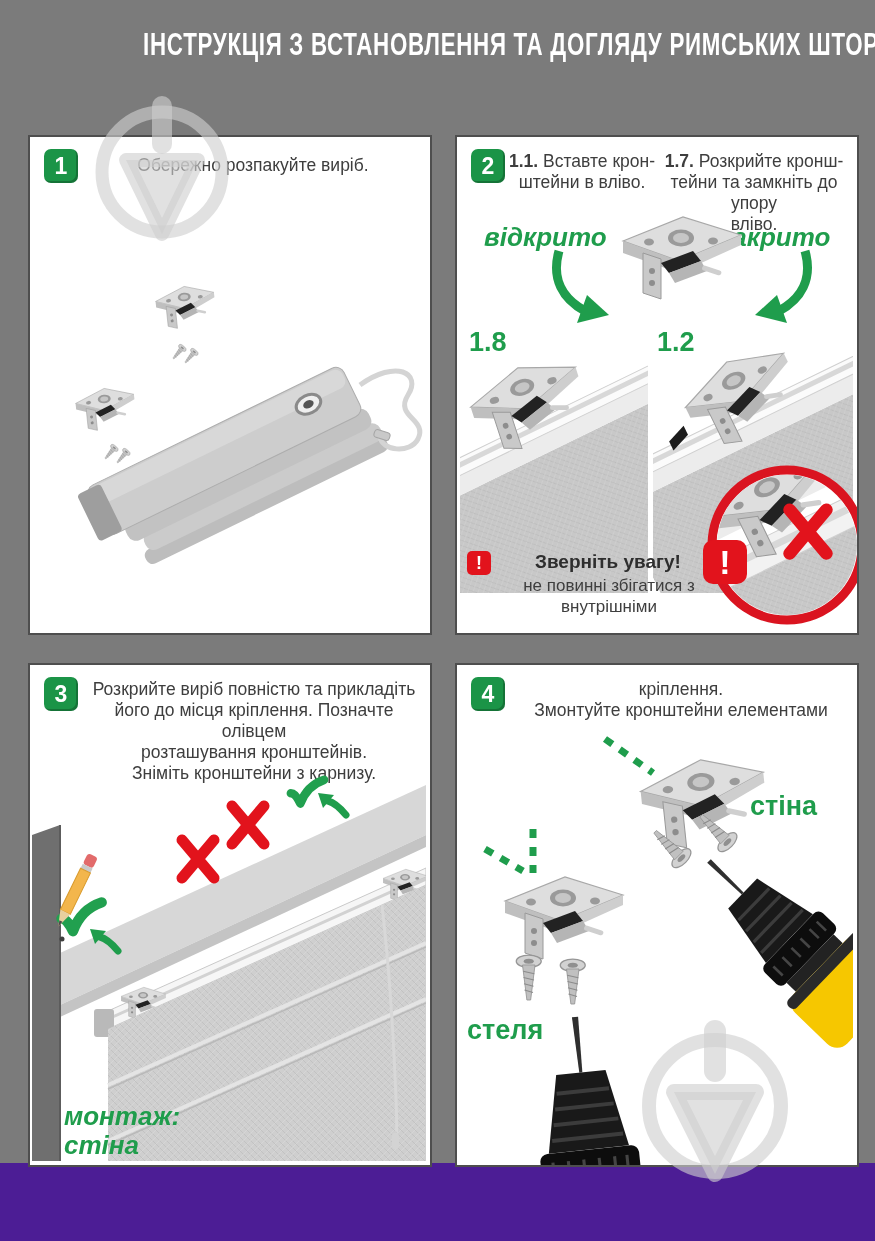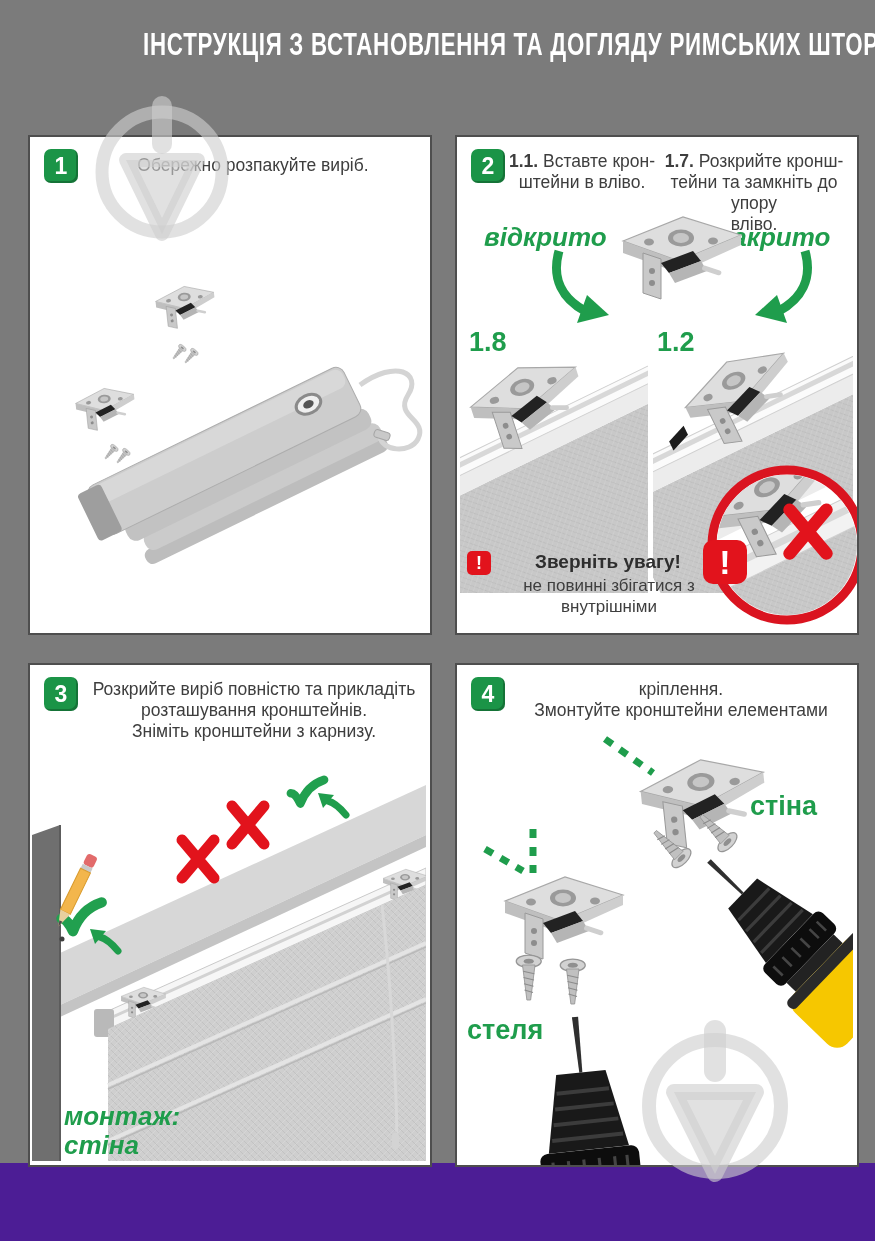--- a/index.html
+++ b/index.html
@@ -223,20 +223,21 @@
     <div class="t warn-text" style="left:37px;top:438px;width:230px">
       <div>не повинні збігатися з внутрішніми</div>
 
     </div>
   </div>
 
   <div class="panel" id="panel3">
     <div class="badge">3</div>
     <div class="t step-text" style="left:54px;top:14px;width:340px">
       <div>Розкрийте виріб повністю та прикладіть</div>
+      <div>його до місця кріплення. Позначте олівцем</div>
       <div>розташування кронштейнів.</div>
       <div>Зніміть кронштейни з карнизу.</div>
     </div>
     <svg class="ill" style="left:0;top:108px" width="396" height="388" viewBox="0 0 396 388">
 
       <polygon points="30,180 396,12 396,62 30,232" fill="#d7d7d7"></polygon>
       <polygon points="30,232 396,62 396,74 30,244" fill="#c4c4c4"></polygon>
 
       <polygon points="2,62 30,52 30,388 2,388" fill="#6f6f6f"></polygon>
       <path d="M30,52 L30,388" stroke="#5c5c5c" stroke-width="2"></path>

